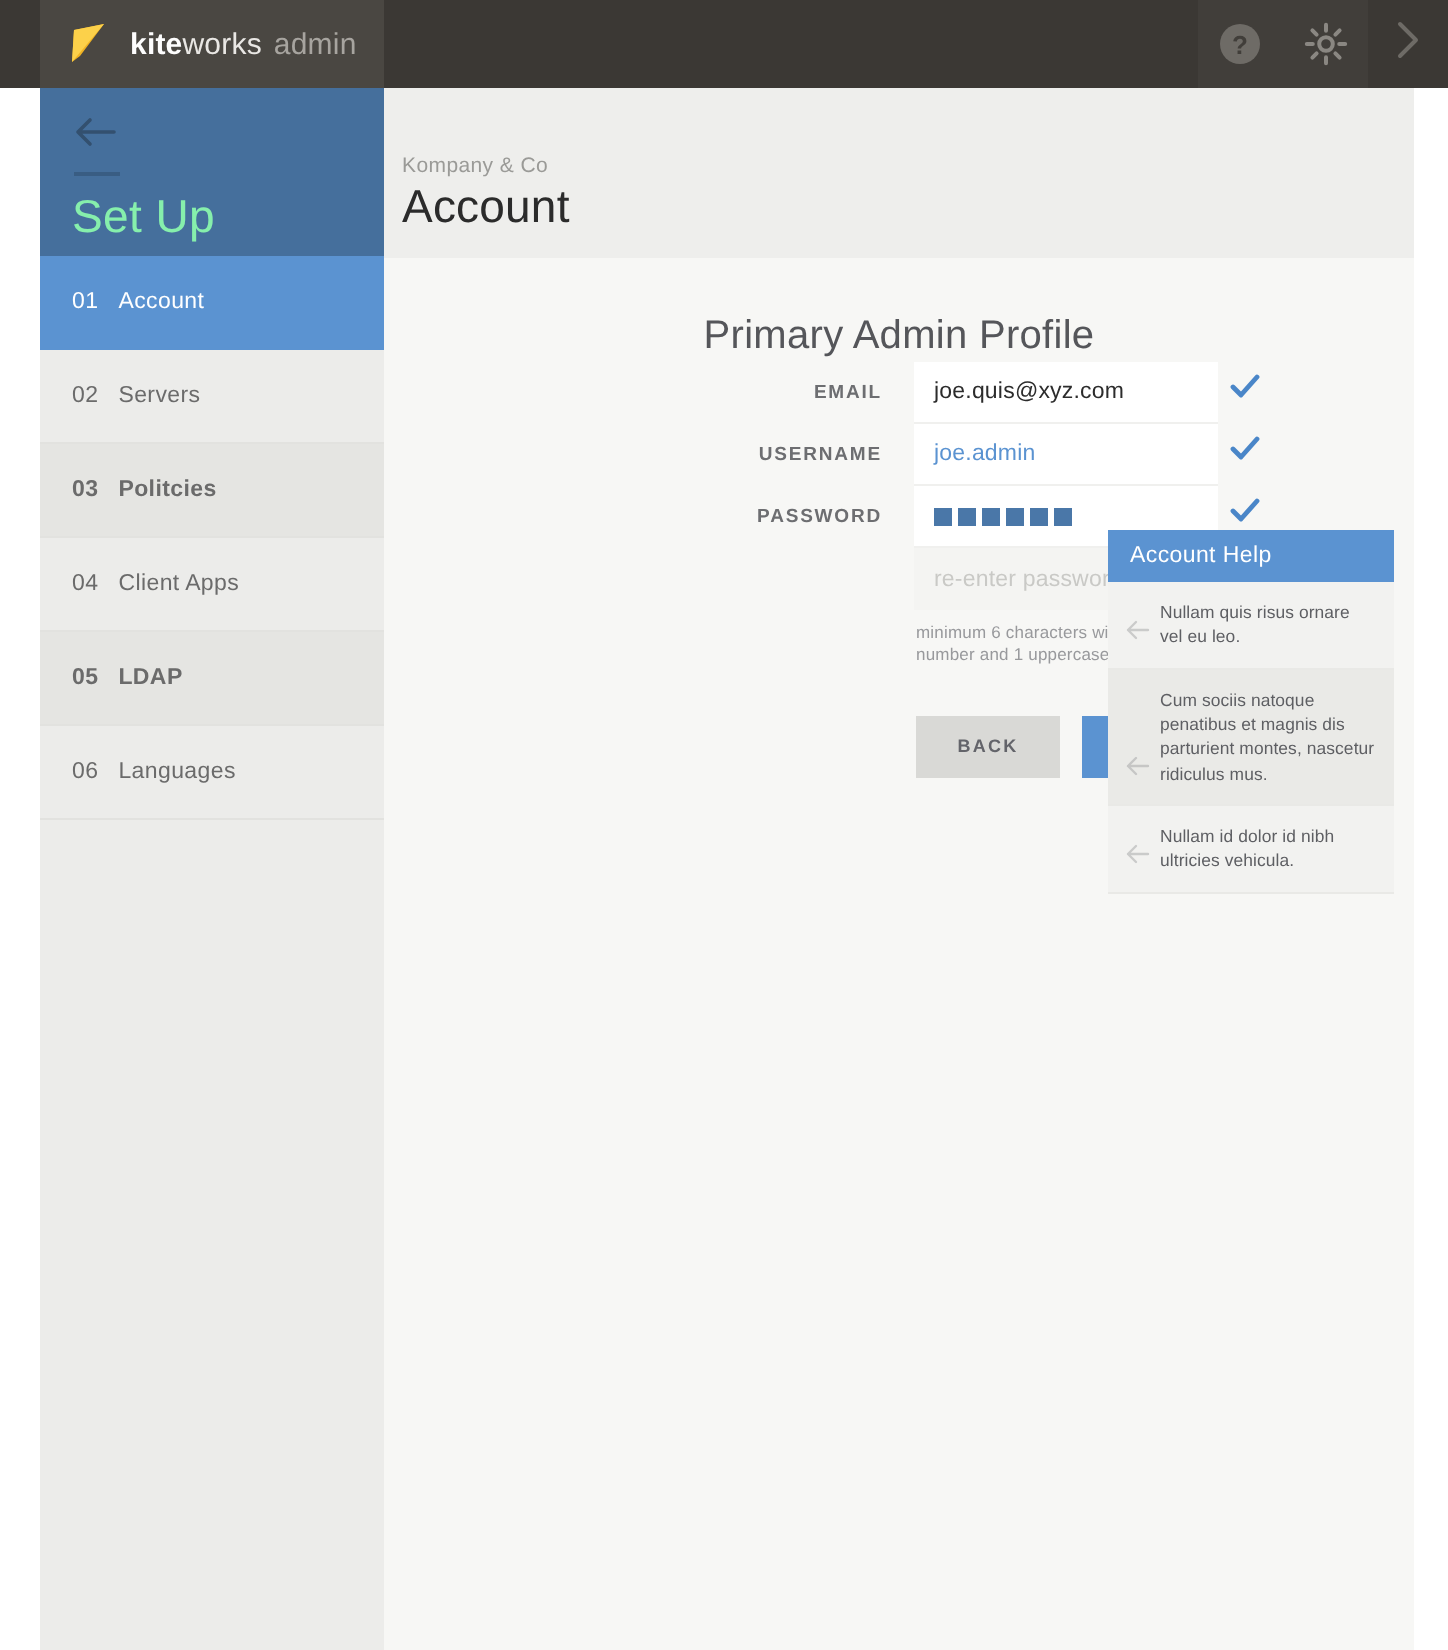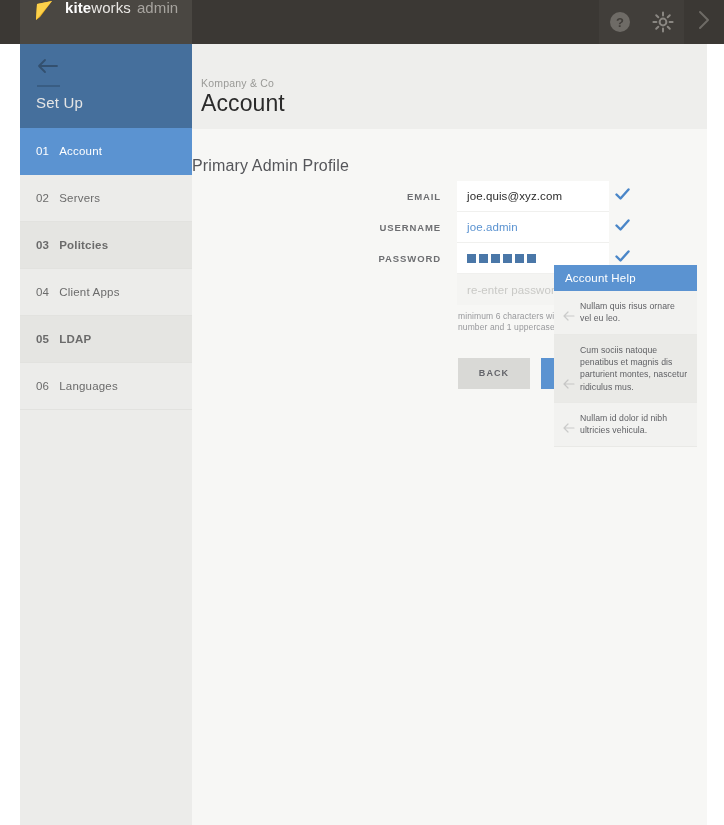--- a/index.html
+++ b/index.html
@@ -25,21 +25,21 @@
     left: 0; top: 0;
     width: 724px; height: 44px;
     background: #3b3834;
   }
   .brand {
     position: absolute;
     left: 20px; top: 0;
     width: 172px; height: 44px;
     background: #4a4742;
     display: flex;
-    align-items: flex-start;
+    align-items: center;
     padding-left: 14px;
   }
   .kite-logo {
     width: 22px; height: 22px;
     position: relative;
     margin-right: 9px;
     flex: none;
   }
   .kite-logo svg { display: block; }
   .brand-text {
@@ -84,22 +84,22 @@
     position: relative;
   }
   .back-arrow { display: block; }
   .side-rule {
     width: 23px; height: 2px;
     background: #2f4f70;
     margin: 7px 0 0 1px;
     opacity: .55;
   }
   .side-title {
-    color: #e5e5e5;
-    font-size: 15px;
+    color: #86efac;
+    font-size: 23px;
     font-weight: normal;
     margin-top: 7px;
     letter-spacing: .2px;
   }
   .nav-item {
     height: 47px;
     display: flex;
     align-items: center;
     padding-left: 16px;
     font-size: 11.5px;
@@ -138,21 +138,22 @@
   .page-title {
     font-size: 23px;
     color: #2b2b2b;
     font-weight: normal;
     letter-spacing: .1px;
   }
 
   .content { position: relative; height: 696px; }
 
   .form-title {
-    font-size: 16px;
+    text-align: center;
+    font-size: 20px;
     color: #55565a;
     padding-top: 28px;
     letter-spacing: .15px;
   }
 
   
   .form-wrap {
     position: absolute;
     left: 100px; top: 52px;
     width: 335px;

